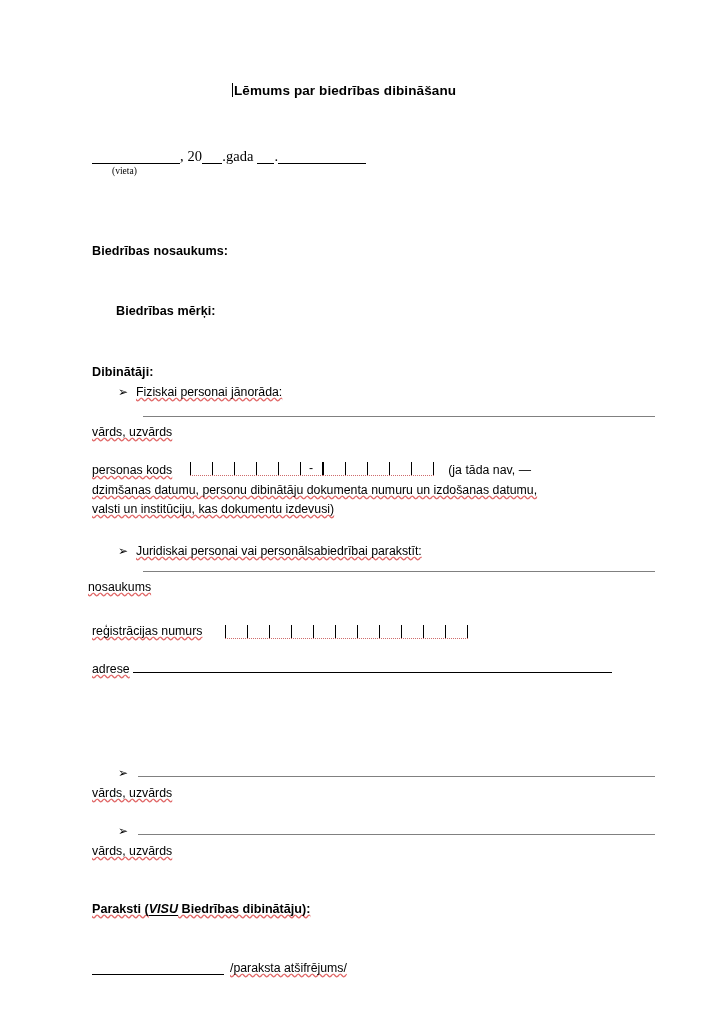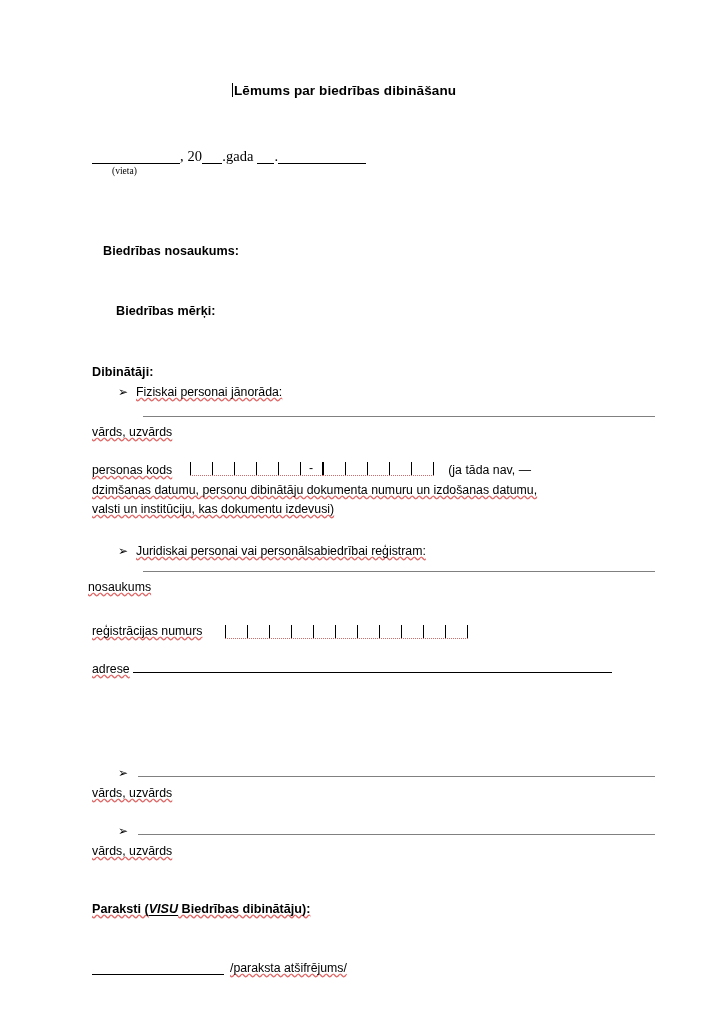--- a/index.html
+++ b/index.html
@@ -66,21 +66,21 @@
     vertical-align: -3px;
   }
   #vieta {
     top: 166px;
     left: 112px;
     font-size: 9.5px;
   }
 
   
   .head { font-size: 12.6px; font-weight: bold; letter-spacing: .05px; }
-  #h-nosaukums { top: 244px; left: 92px; margin-left: 11px; }
+  #h-nosaukums { top: 244px; left: 92px; }
   #h-merki    { top: 304px; left: 92px; margin-left: 24px; }
   #h-dibinataji { top: 365px; left: 92px; }
 
   
   .bullet-row { font-size: 12.3px; }
   .arrow {
     display: inline-block;
     width: 18px;
     font-family: "DejaVu Sans", sans-serif;
     font-size: 12px;
@@ -220,21 +220,21 @@
   <div class="comb" id="comb-pk-b">
     <span class="cell" style="width:22px"></span>
     <span class="cell" style="width:22px"></span>
     <span class="cell" style="width:22px"></span>
     <span class="cell" style="width:22px"></span>
     <span class="cell" style="width:22px"></span>
     <span class="endtick"></span>
   </div>
 
   <div class="abs bullet-row" id="b-juridiskai">
-    <span class="arrow">➢</span><span class="sp">Juridiskai personai vai personālsabiedrībai reģistram:</span>
+    <span class="arrow">➢</span><span class="sp">Juridiskai personai vai personālsabiedrībai parakstīt:</span>
   </div>
 
   <div class="rule" id="rule-2"></div>
   <div class="abs body-t sp" id="lbl-nosauk">nosaukums</div>
 
   <div class="abs body-t sp" id="lbl-regnum">reģistrācijas numurs</div>
   <div class="comb" id="comb-rn">
     <span class="cell" style="width:22px"></span>
     <span class="cell" style="width:22px"></span>
     <span class="cell" style="width:22px"></span>

